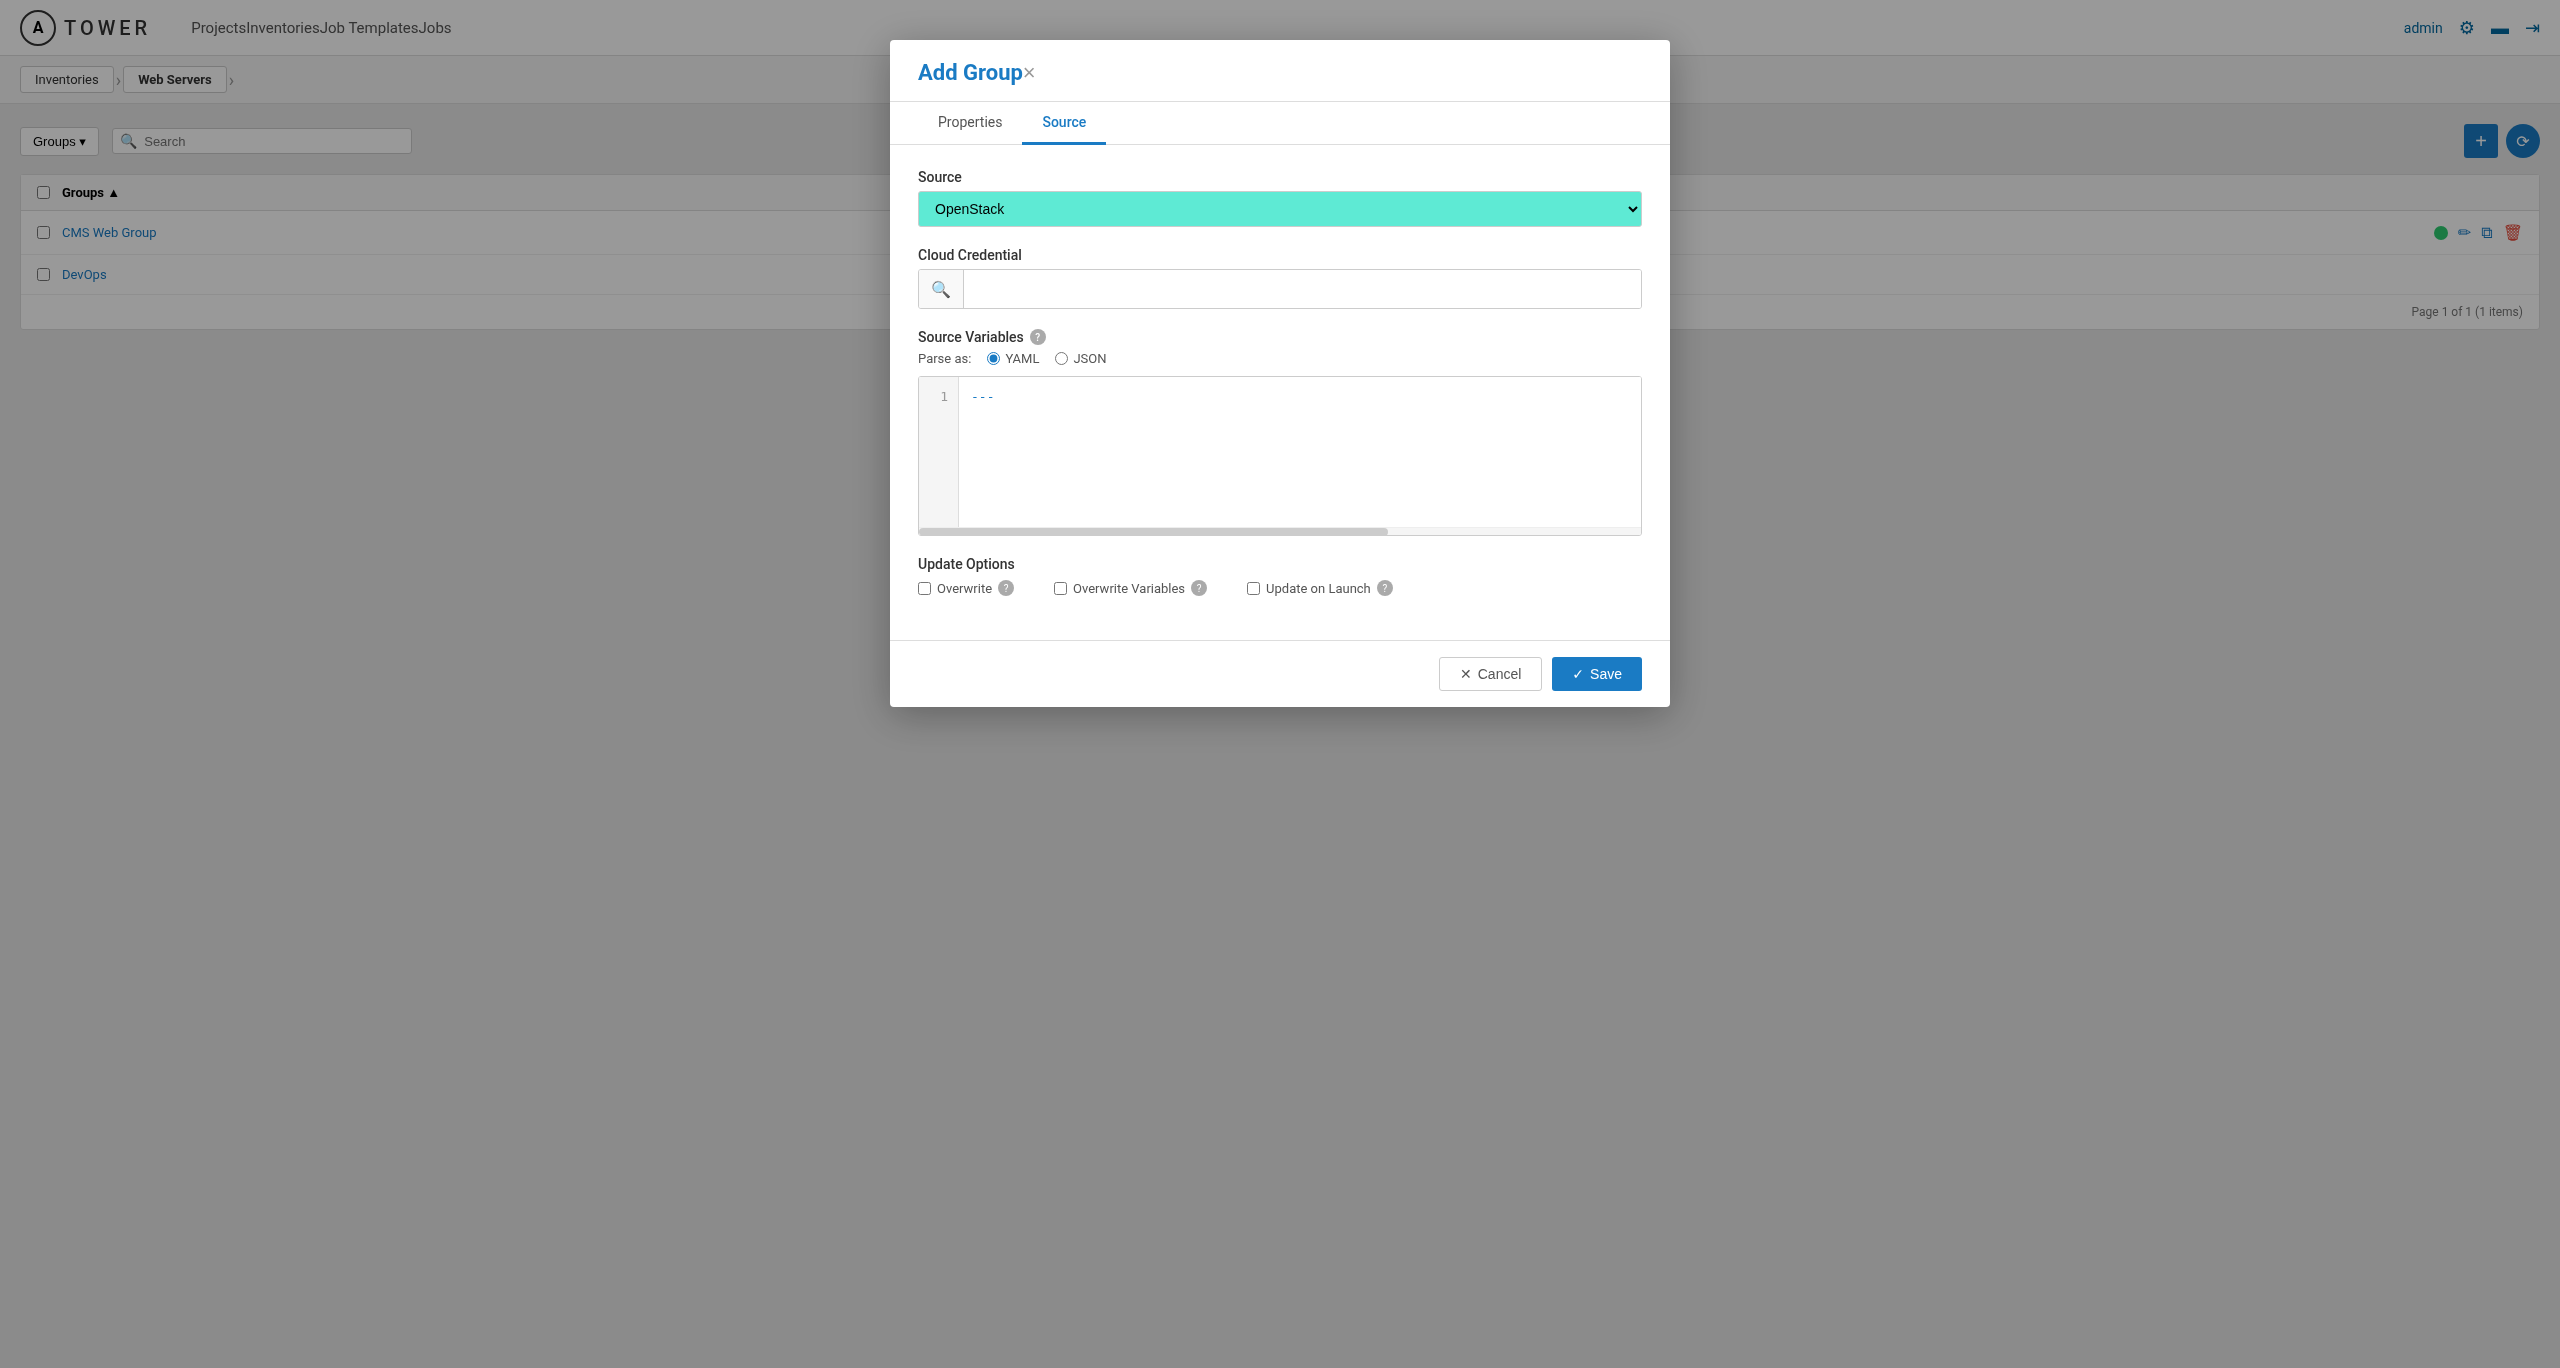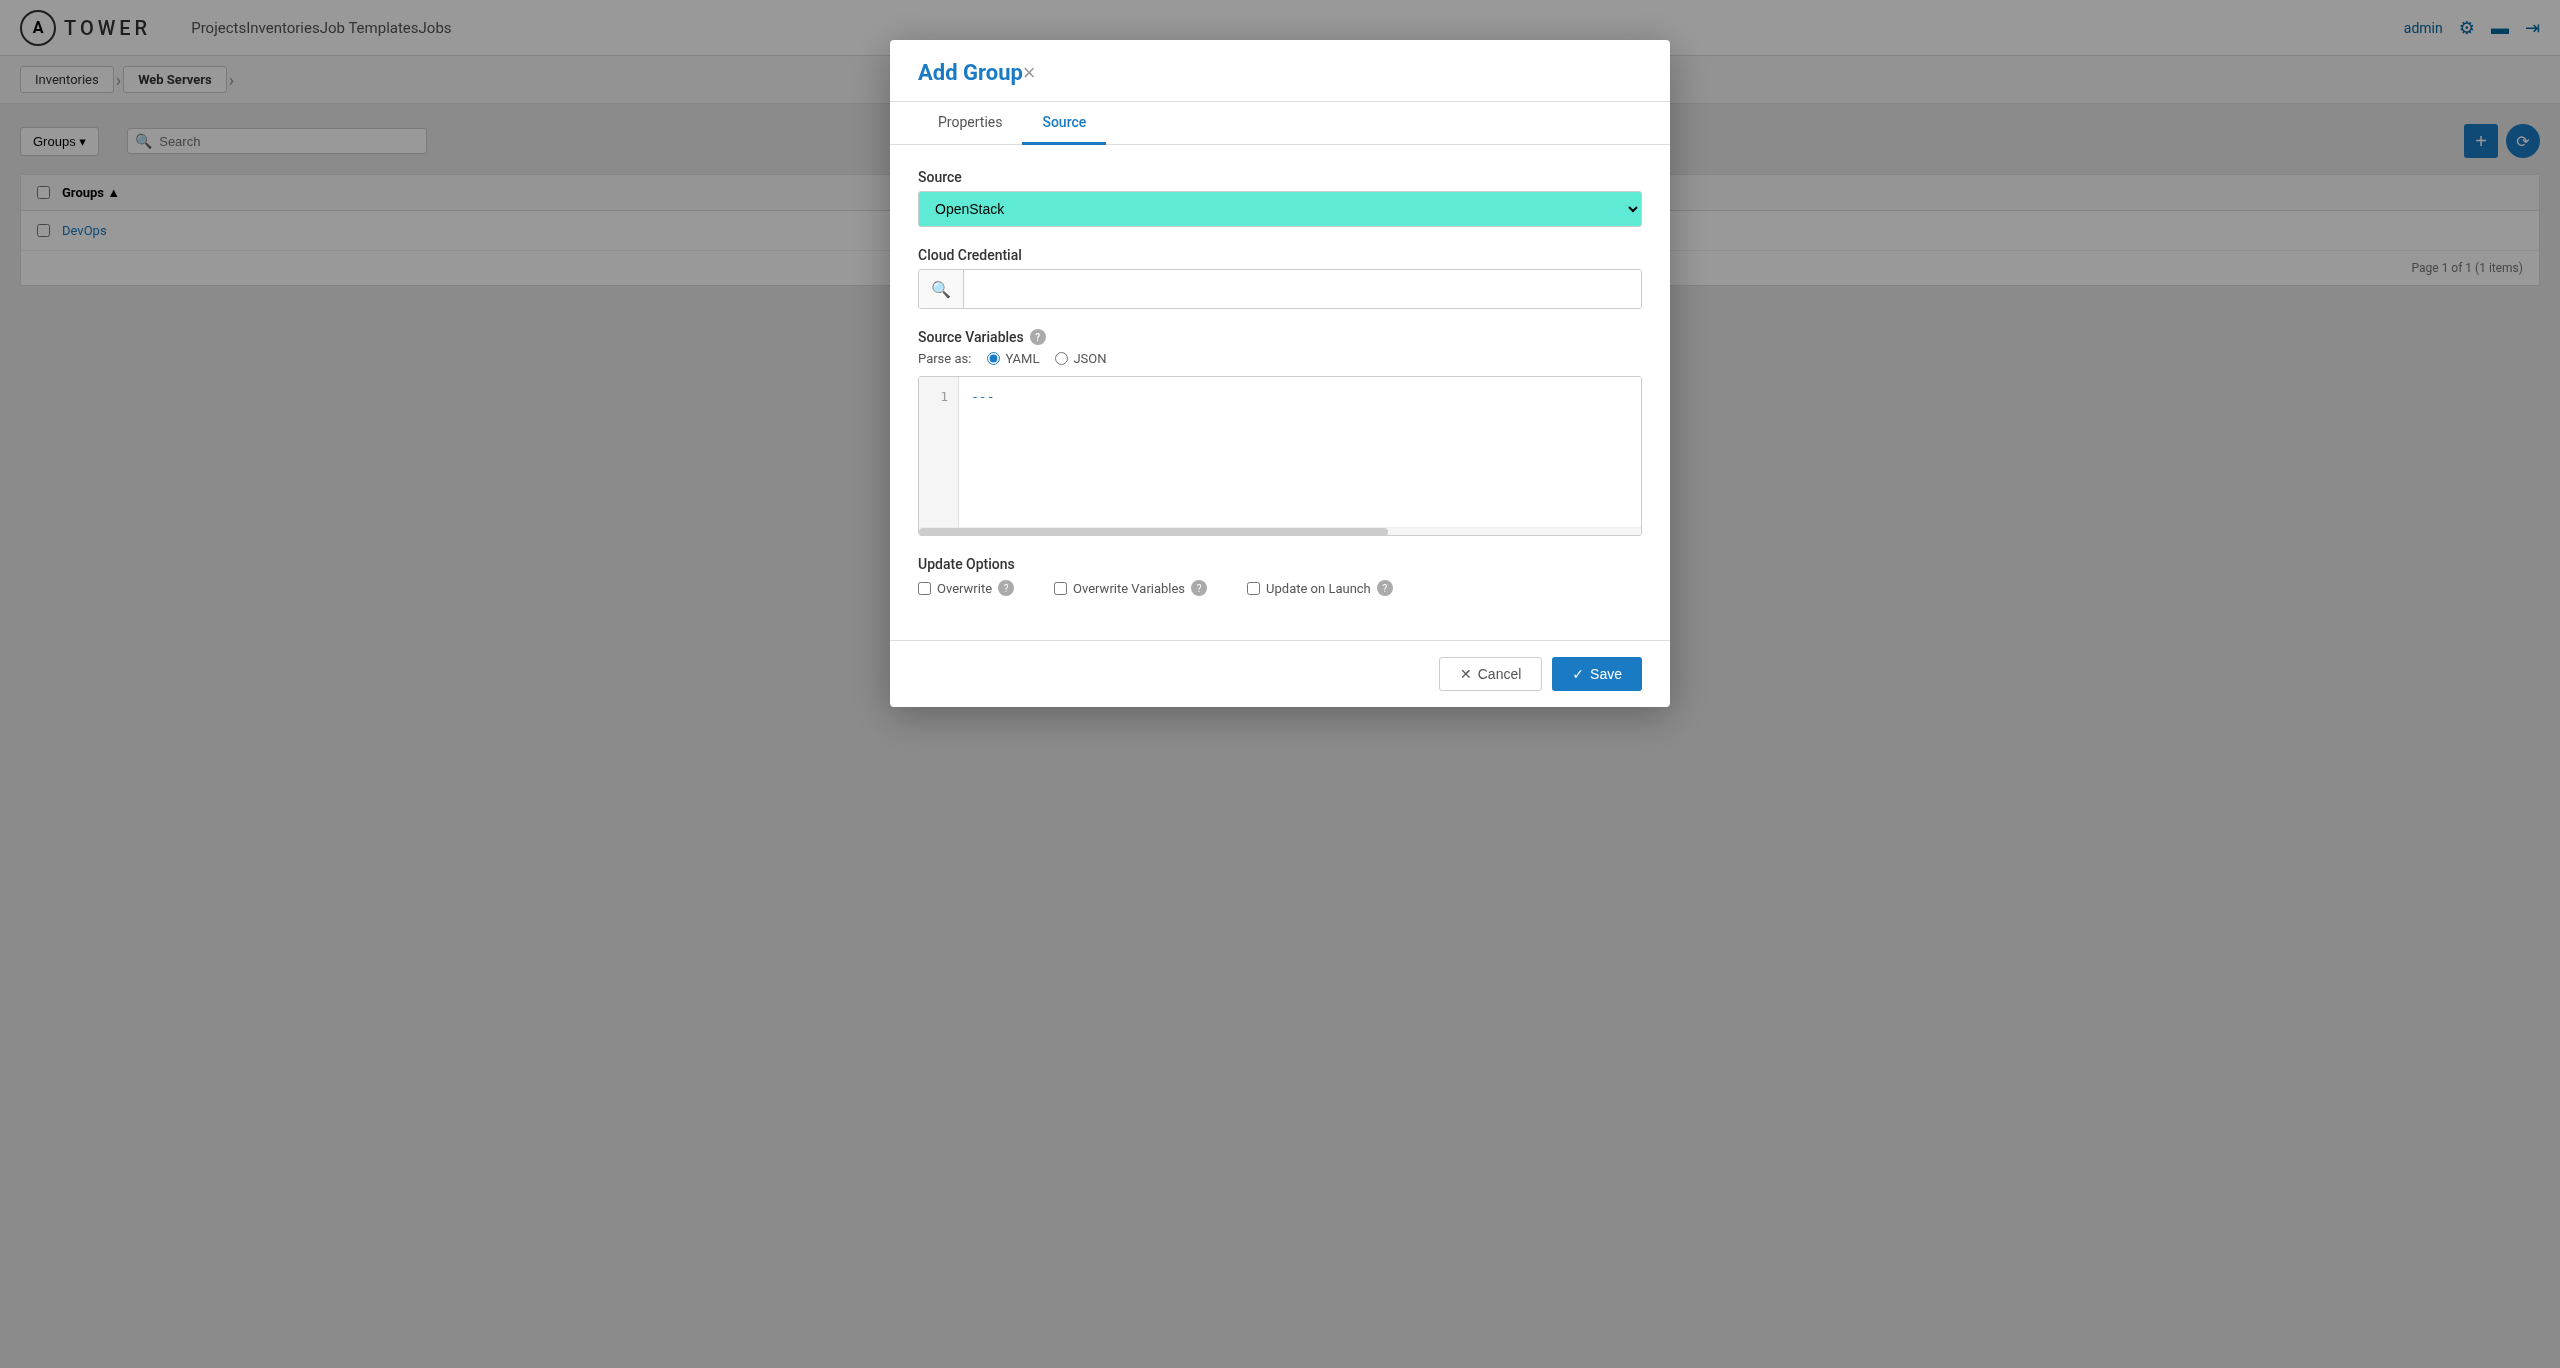--- a/index.html
+++ b/index.html
@@ -94,21 +94,21 @@
       background: #e8e8e8;
       padding: 20px;
       position: relative;
       height: calc(1368px - 56px - 44px);
     }
 
     
     .toolbar {
       display: flex;
       align-items: center;
-      gap: 28px;
+      gap: 13px;
       margin-bottom: 16px;
     }
     .groups-btn {
       background: #fff;
       border: 1px solid #ccc;
       padding: 6px 12px;
       border-radius: 3px;
       font-size: 13px;
       cursor: pointer;
     }
@@ -487,20 +487,30 @@
     <div class="toolbar-right">
       <button class="btn-blue">+</button>
       <button class="btn-circle-blue" style="font-size:16px;">⟳</button>
     </div>
   </div>
 
   <div class="data-table">
     <div class="table-header">
       <input type="checkbox" style="">
       <span>Groups ▲</span>
+    </div>
+    <div class="table-row">
+      <input type="checkbox" style="">
+      <a>CMS Web Group</a>
+      <div class="row-actions">
+        <div class="status-dot"></div>
+        <span class="action-icon">✏</span>
+        <span class="action-icon">⧉</span>
+        <span class="action-icon red">🗑</span>
+      </div>
     </div>
     <div class="table-row">
       <input type="checkbox" style="">
       <a>DevOps</a>
       <div class="row-actions"></div>
     </div>
     <div class="pagination">
       <span>Page 1 of 1 (1 items)</span>
     </div>
   </div>

